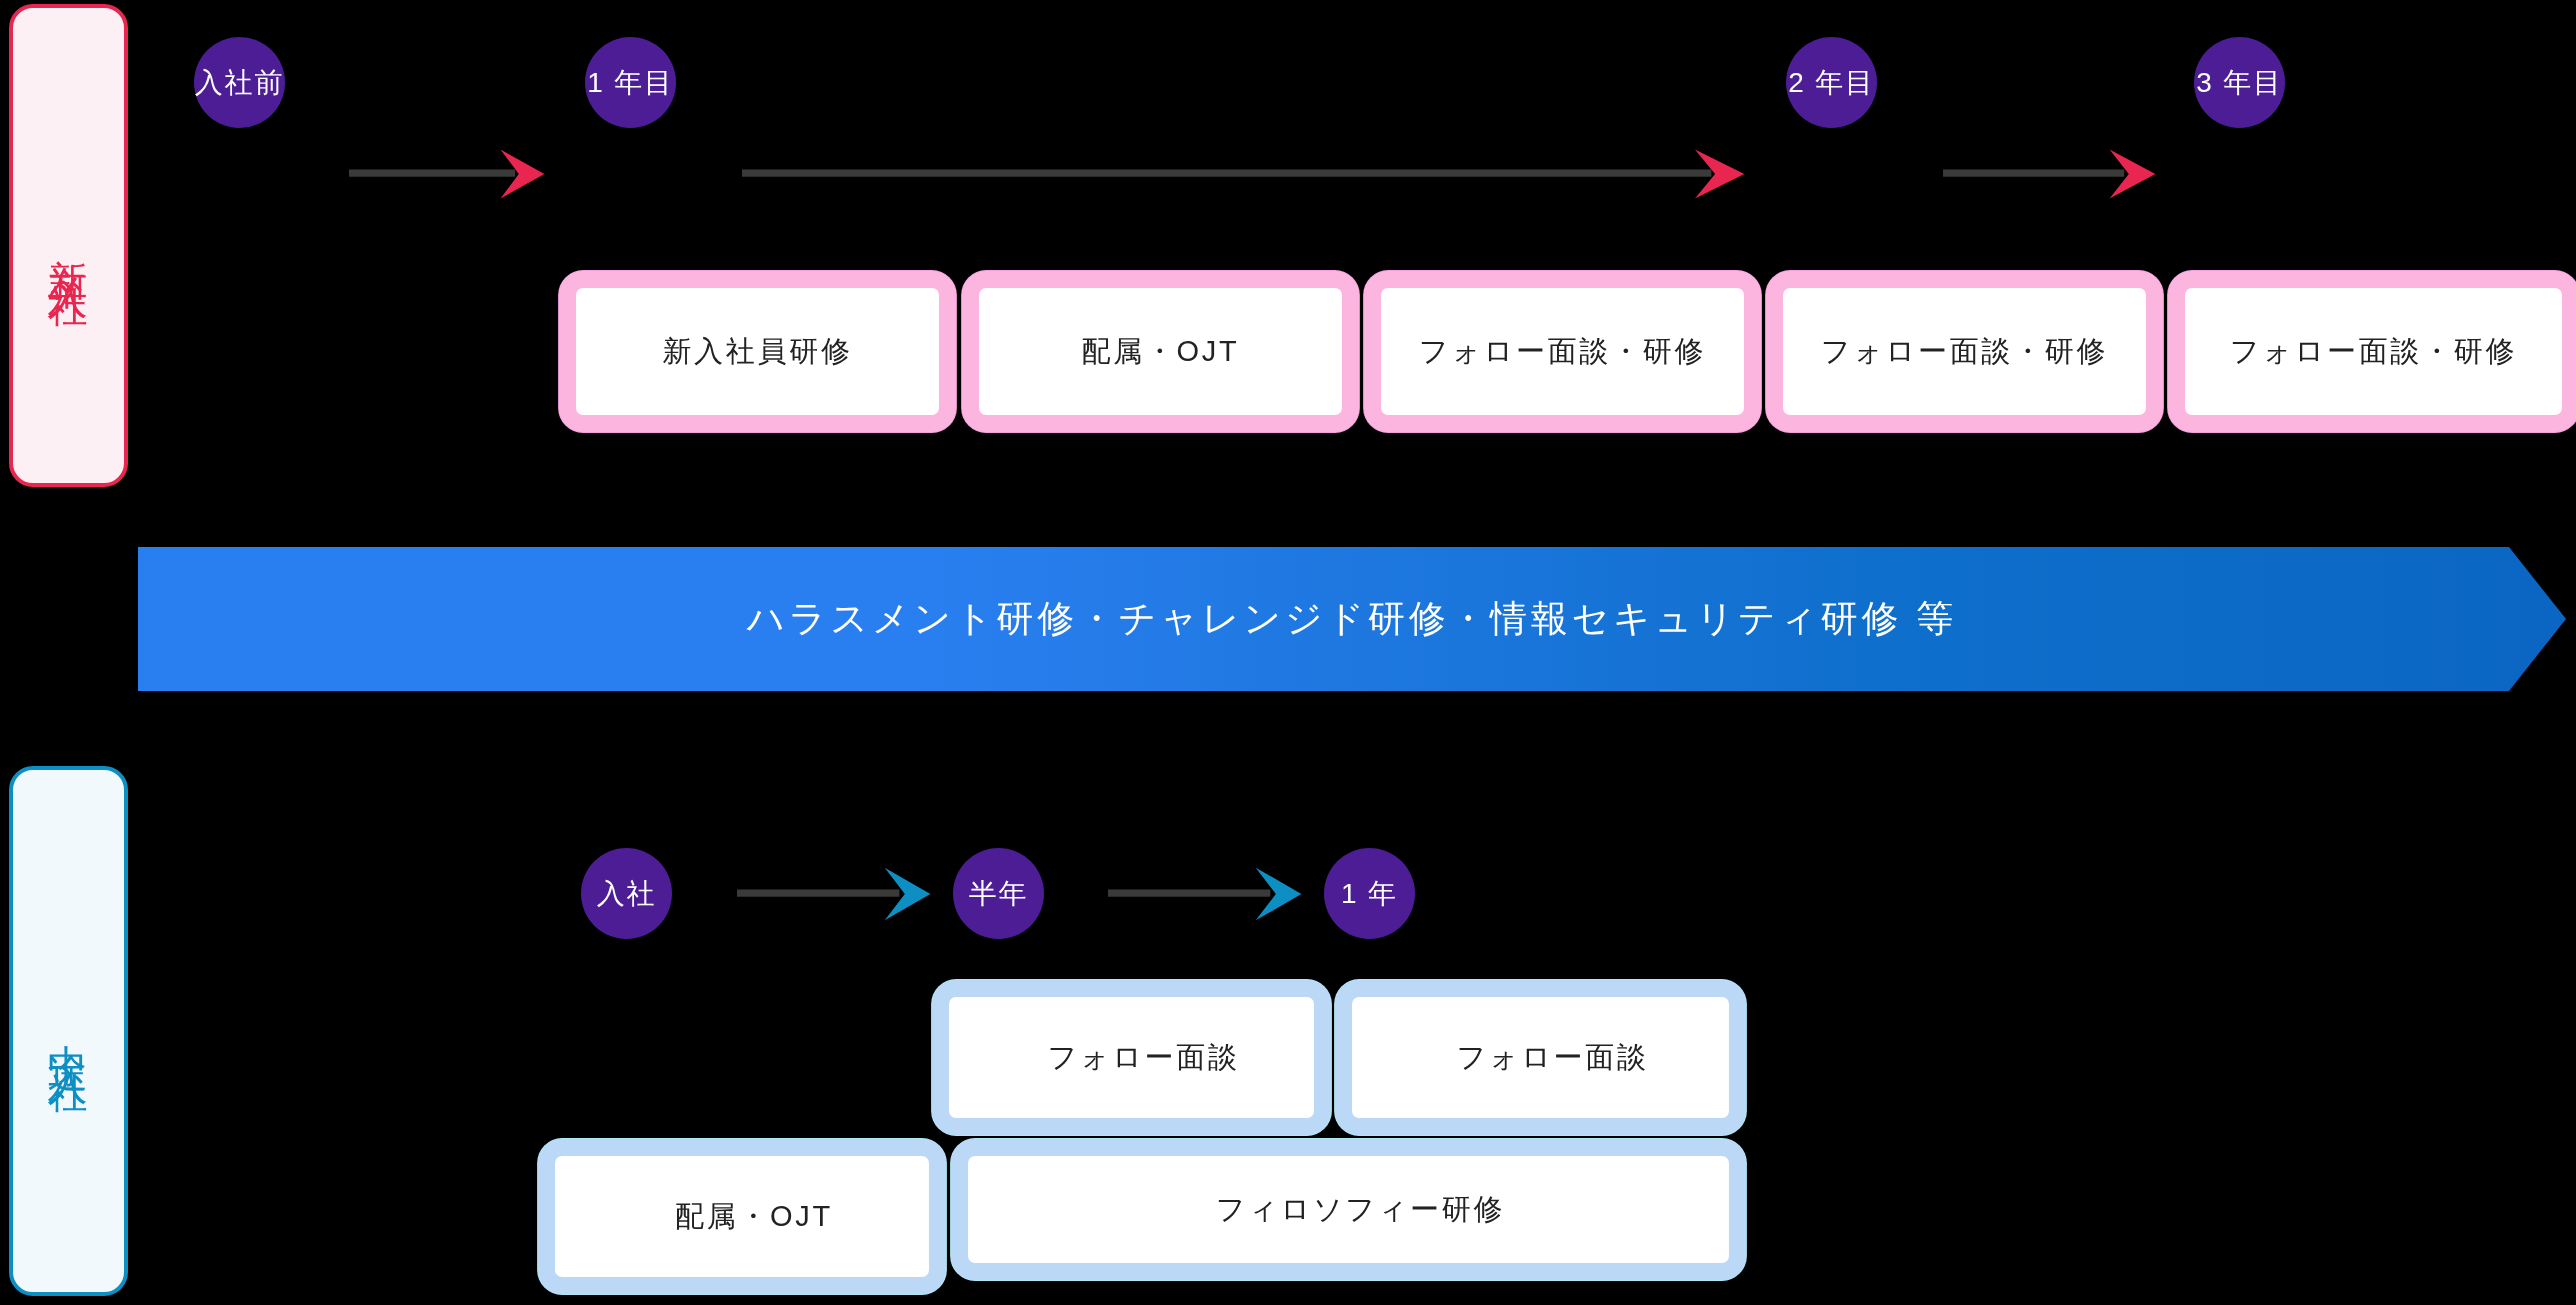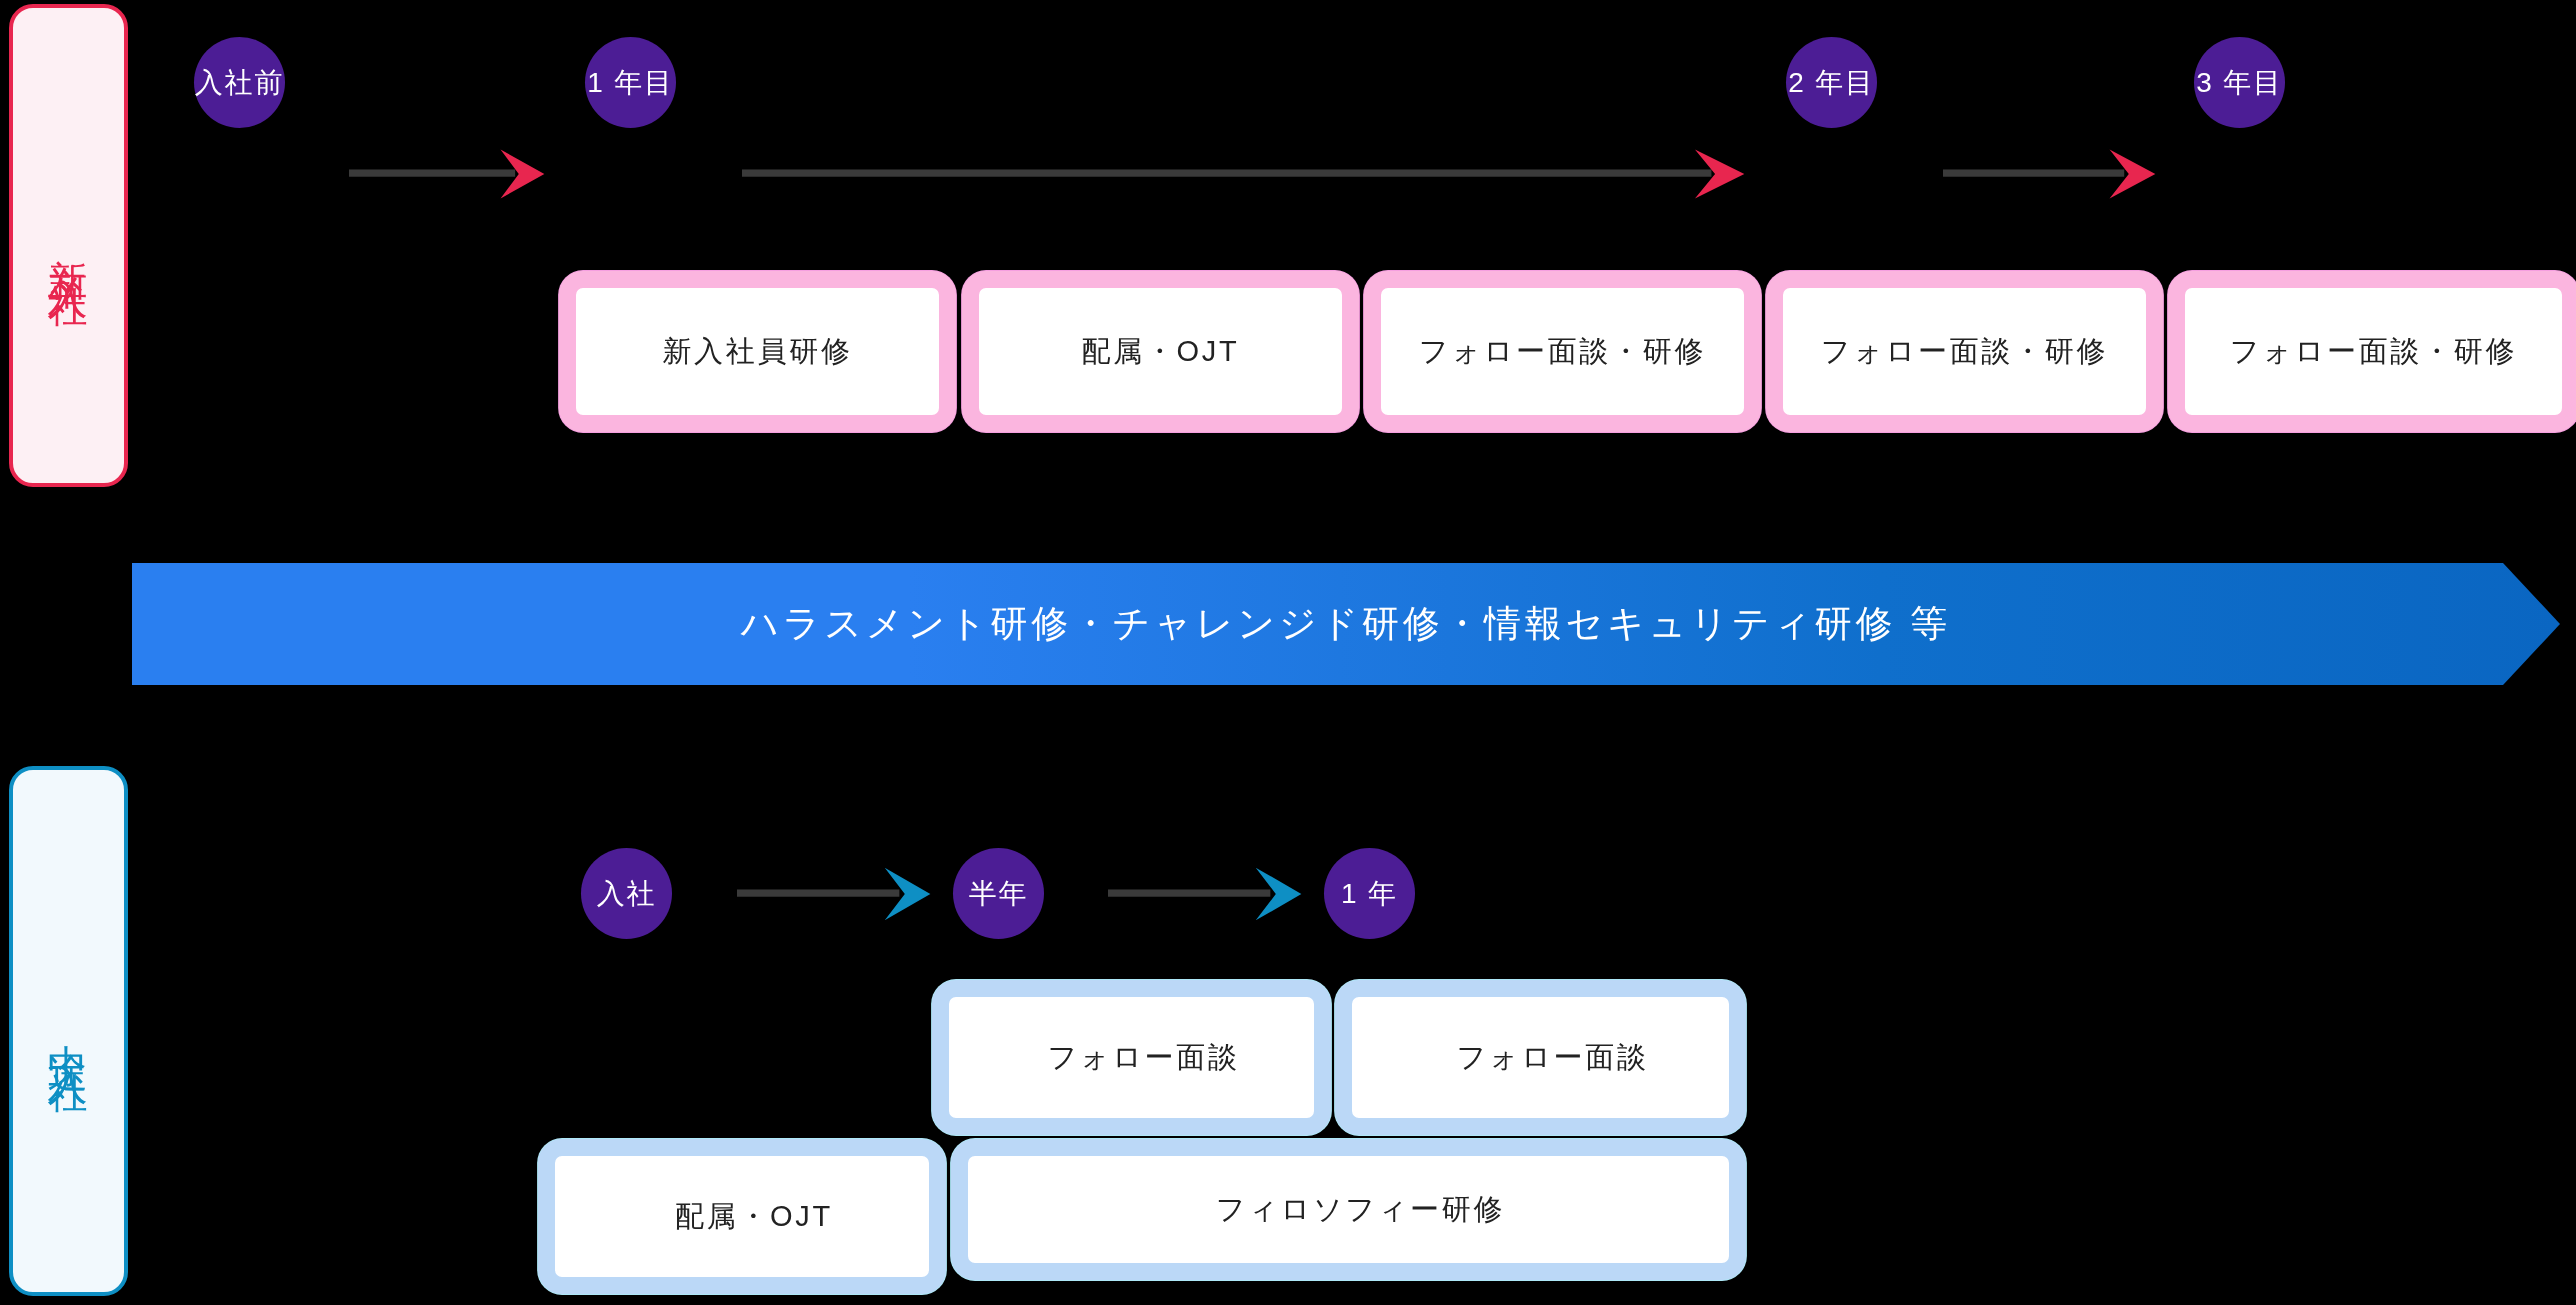--- a/index.html
+++ b/index.html
@@ -125,21 +125,21 @@
   <div class="card pink" style="left:559px; top:271px; width:397px; height:161px;">新入社員研修</div>
 
   <div class="card pink" style="left:962px; top:271px; width:397px; height:161px;">配属・OJT</div>
 
   <div class="card pink" style="left:1364px; top:271px; width:397px; height:161px;">フォロー面談・研修</div>
 
   <div class="card pink" style="left:1766px; top:271px; width:397px; height:161px;">フォロー面談・研修</div>
 
   <div class="card pink" style="left:2168px; top:271px; width:411px; height:161px;">フォロー面談・研修</div>
 
-  <div class="banner" style="left:132px; top:547px; width:2428px; height:122px;margin-top:16px;">ハラスメント研修・チャレンジド研修・情報セキュリティ研修 等</div>
+  <div class="banner" style="left:138px; top:547px; width:2428px; height:144px;">ハラスメント研修・チャレンジド研修・情報セキュリティ研修 等</div>
 
   <div class="vlabel midcareer">中途入社</div>
 
   <div class="node" style="left:581px; top:848px; width:91px; height:91px;">入社</div>
 
   <div class="node" style="left:953px; top:848px; width:91px; height:91px;">半年</div>
 
   <div class="node" style="left:1324px; top:848px; width:91px; height:91px;">1 年</div>
 
   <div class="conn" style="left:737px; top:864px; width:197px;">

